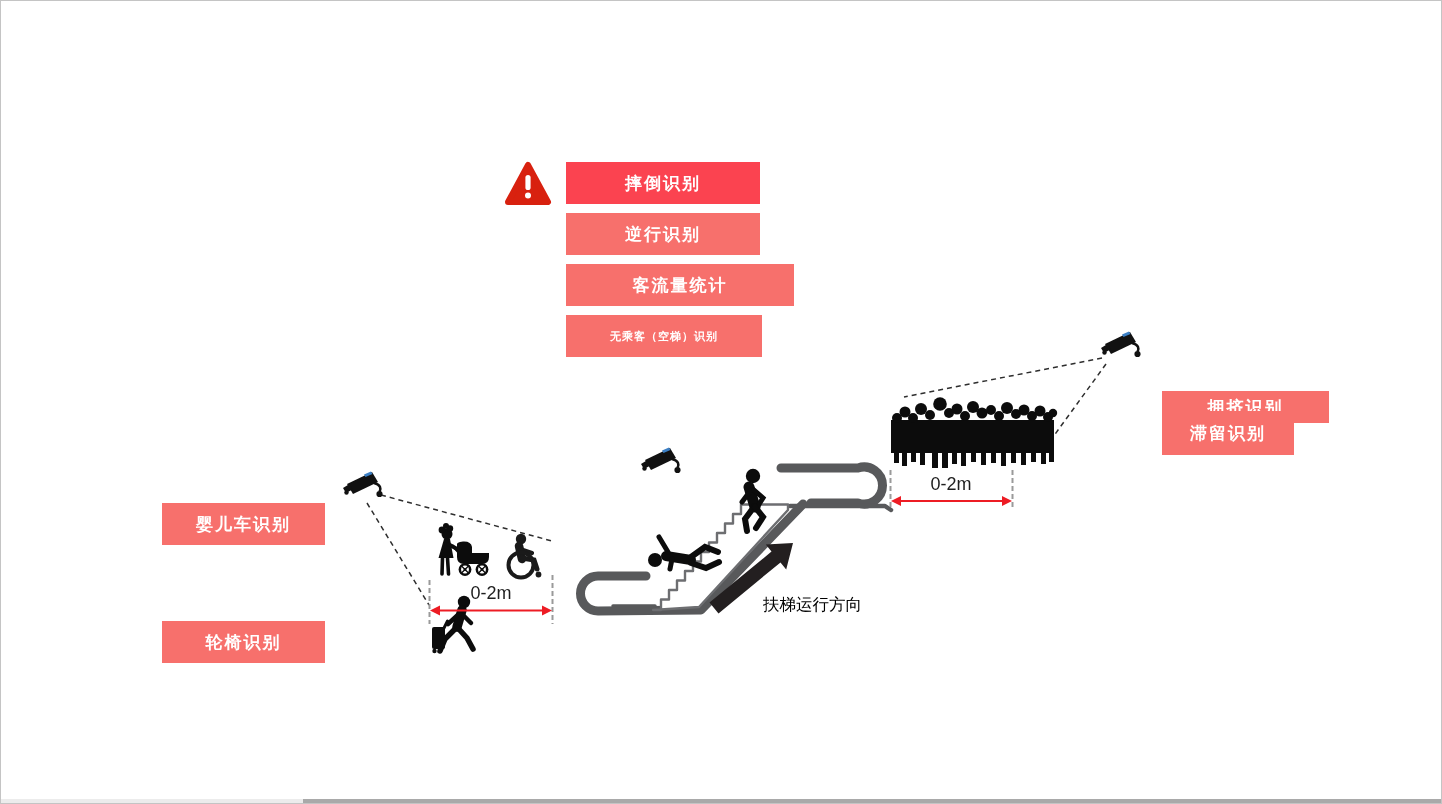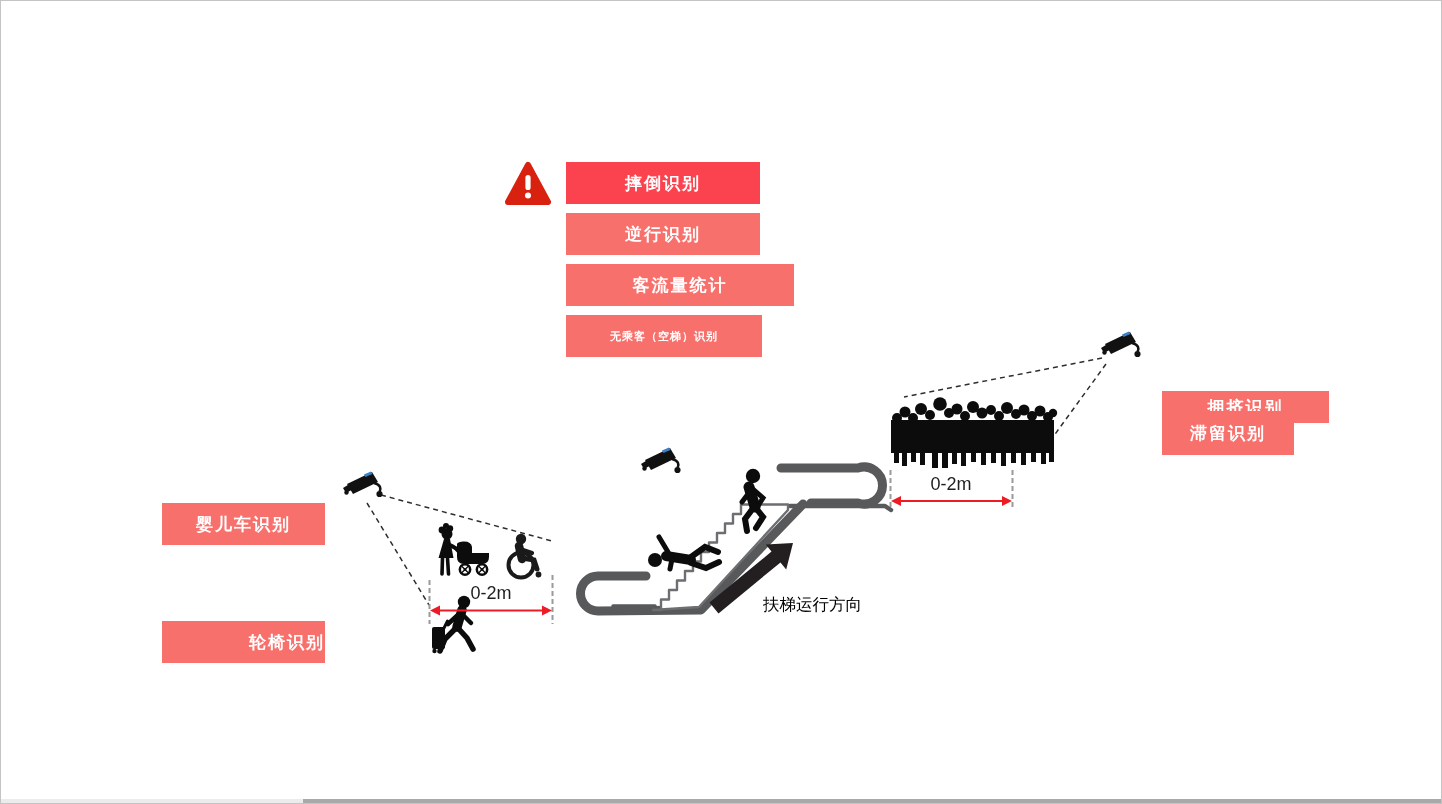--- a/index.html
+++ b/index.html
@@ -217,20 +217,20 @@
   <div class="chip salmon" style="left:1161px;top:352px;width:167px;height:32px;margin-top:38px;">
     <span>拥挤识别</span>
   </div>
   <div class="chip salmon" style="left:1161px;top:410px;width:132px;height:44px;">
     <span>滞留识别</span>
   </div>
 
   <div class="chip salmon" style="left:161px;top:502px;width:163px;height:42px;justify-content:center;">
     <span>婴儿车识别</span>
   </div>
-  <div class="chip salmon" style="left:161px;top:620px;width:163px;height:42px;justify-content:flex-end;">
+  <div class="chip salmon" style="left:161px;top:620px;width:163px;height:42px;">
     <span>轮椅识别</span>
   </div>
 
   <div class="scroll-track"></div>
   <div class="scroll-thumb"></div>
 
 </div>
 
 </body></html>

